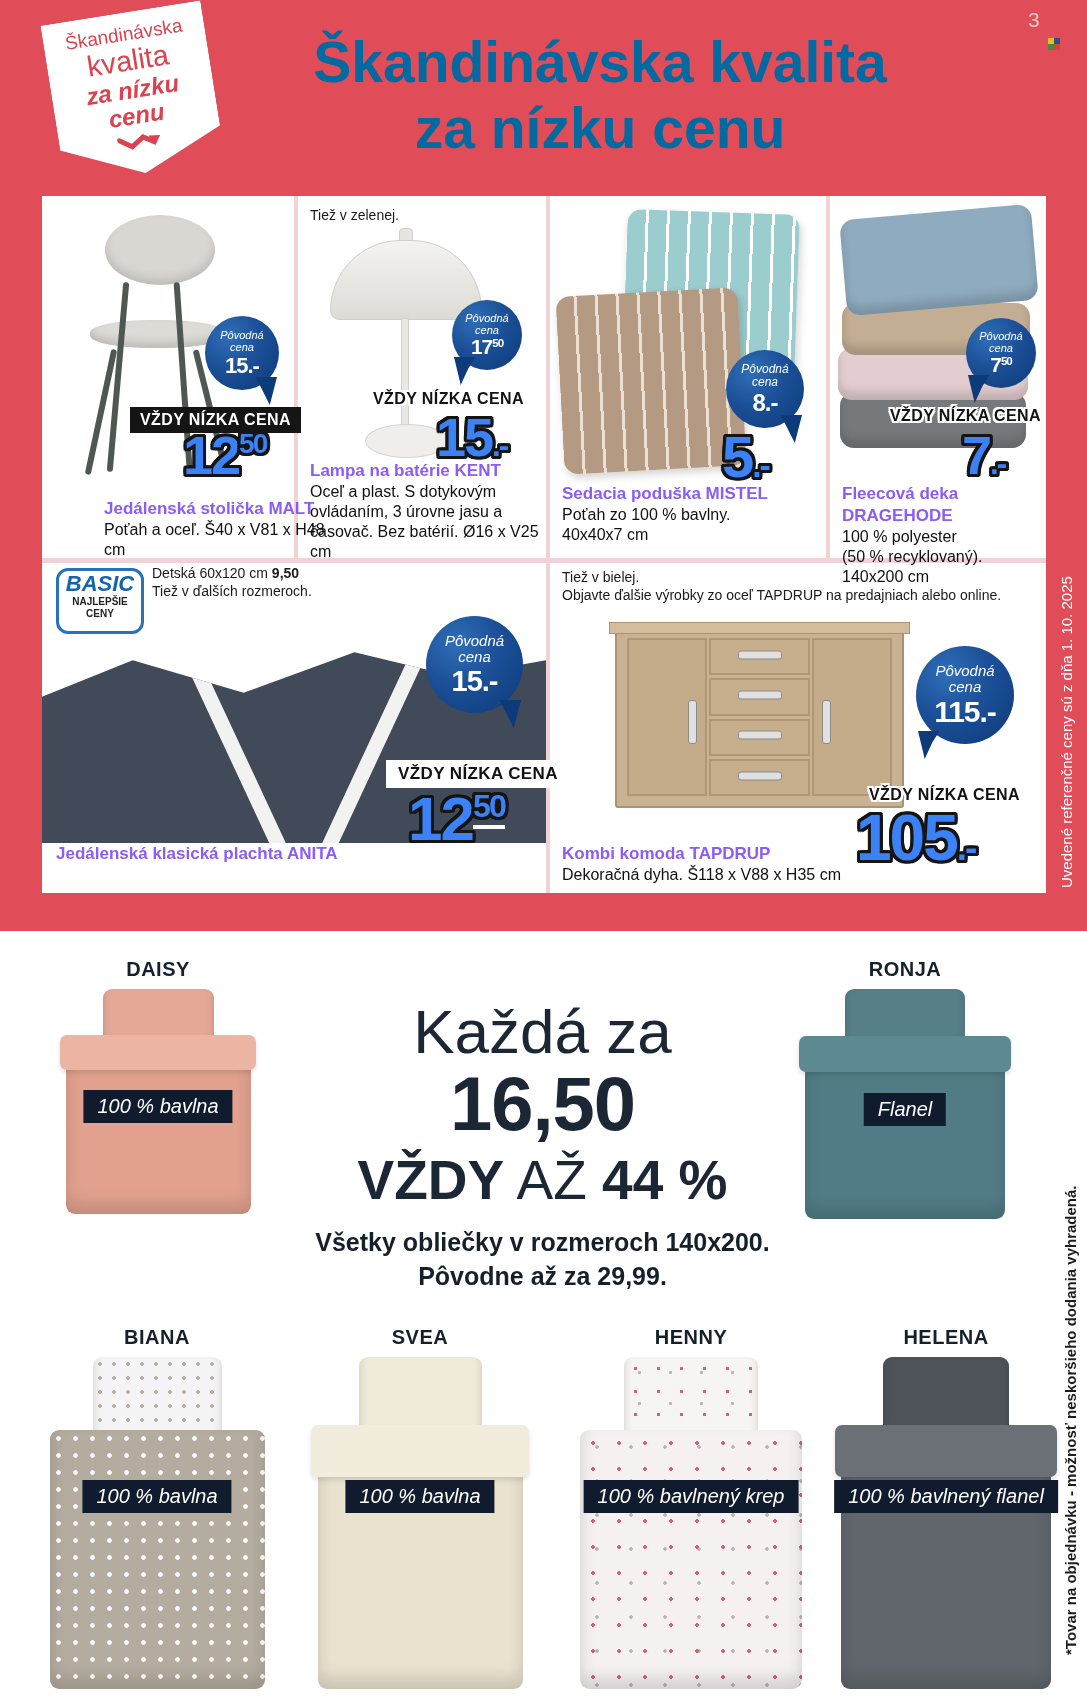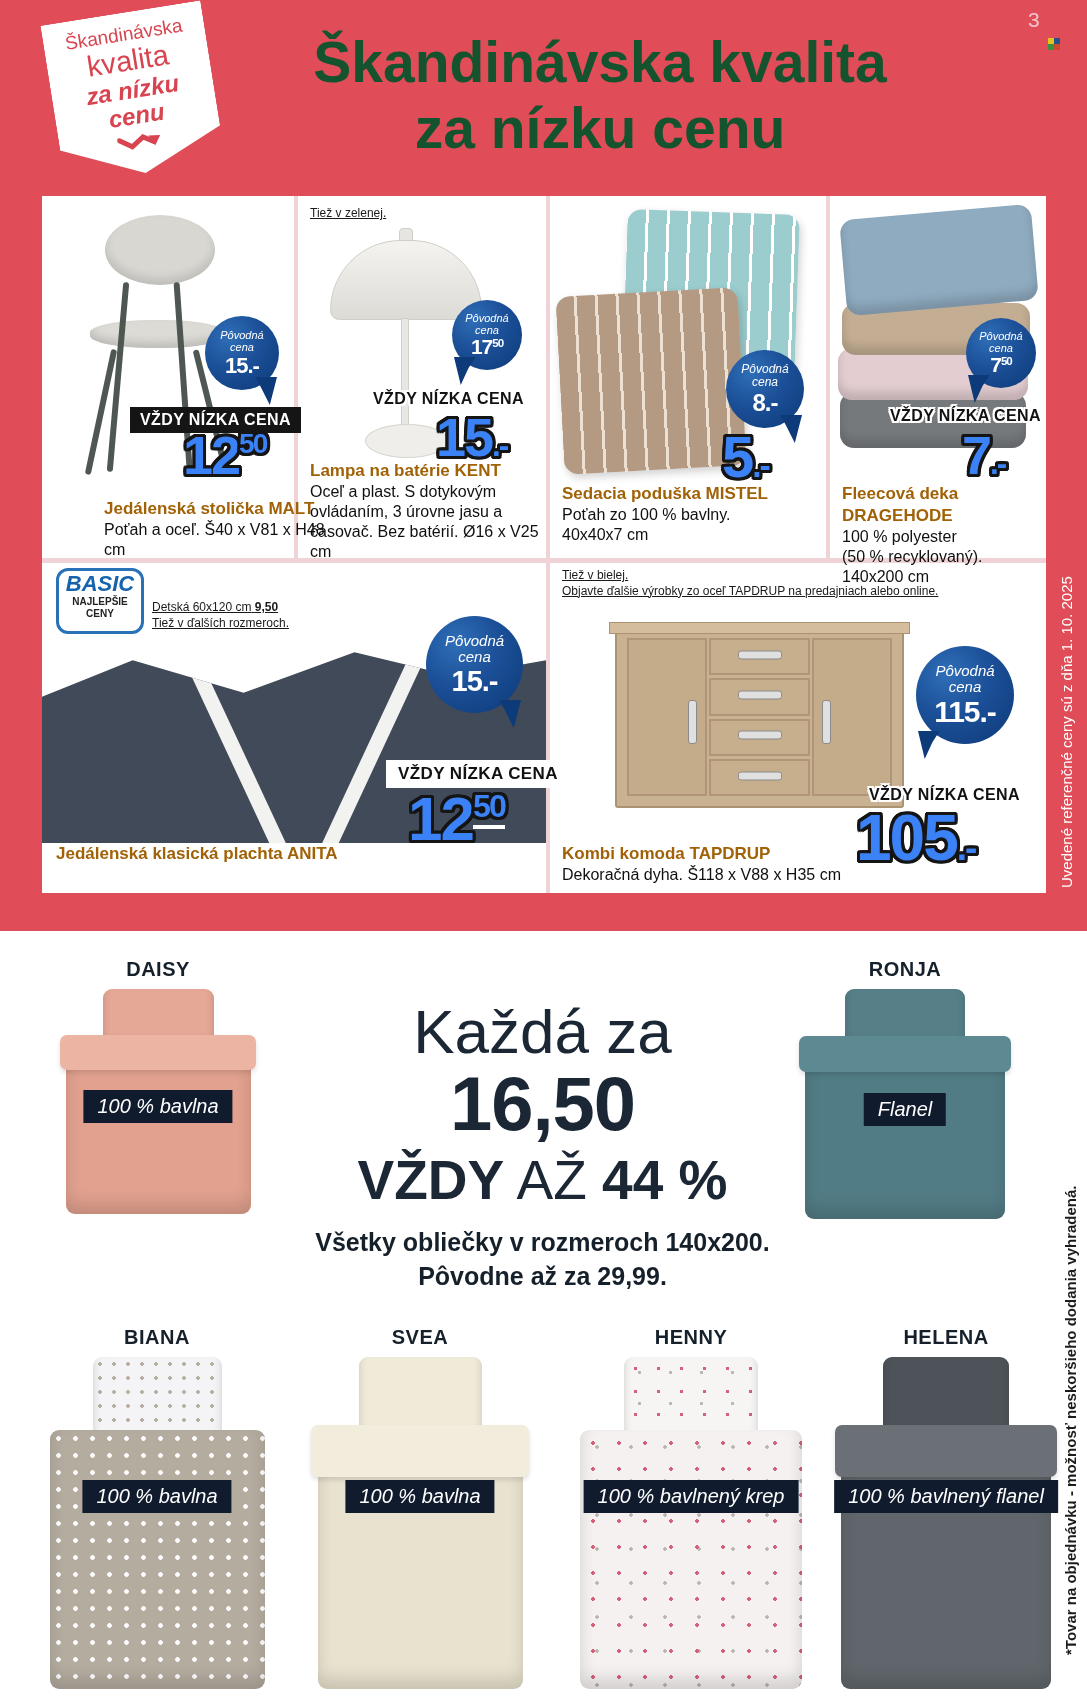--- a/index.html
+++ b/index.html
@@ -12,32 +12,32 @@
   .red-band{left:0;top:893px;width:1087px;height:38px;background:#e04d58;}
 
   
   .corner-badge{left:52px;top:12px;width:162px;height:162px;background:#fff;transform:rotate(-9deg);
     clip-path:polygon(0 0,100% 0,100% 78%,50% 100%,0 78%);text-align:center;color:#d8444f;box-sizing:border-box;padding-top:12px;}
   .cb-l1{font-size:19px;line-height:1.1;}
   .cb-l2{font-size:29px;line-height:1.05;}
   .cb-l3{font-size:24px;font-weight:bold;font-style:italic;line-height:1.05;margin-top:2px;}
   .cb-l4{font-size:24px;font-weight:bold;font-style:italic;line-height:1.05;}
   .cb-arrow{margin-top:4px;}
-  .main-title{left:240px;top:30px;width:720px;text-align:center;color:#14532d;font-weight:bold;font-size:57px;line-height:1.15;}
+  .main-title{left:240px;top:30px;width:720px;text-align:center;color:#0369a1;font-weight:bold;font-size:57px;line-height:1.15;}
   .page-num{left:1028px;top:8px;color:#f2c7cb;font-size:21px;}
   .color-grid{left:1048px;top:38px;width:12px;height:12px;display:grid;grid-template-columns:6px 6px;grid-template-rows:6px 6px;}
   .cg1{background:#e3c318}.cg2{background:#274f8e}.cg3{background:#3e8f42}.cg4{background:#cc4a2c}
 
   
   .grid-bg{left:42px;top:196px;width:1004px;height:697px;background:#f0d3d6;}
   .cell{position:absolute;background:#fff;}
 
   
-  .note{font-size:12px;color:#1a1a1a;line-height:1.3;text-decoration:underline;}
-  .prod-name{font-weight:bold;font-size:17px;color:#a16207;line-height:1.3;}
+  .note{font-size:14px;color:#1a1a1a;line-height:1.3;}
+  .prod-name{font-weight:bold;font-size:17px;color:#8b5cf6;line-height:1.3;}
   .prod-desc{font-size:16px;color:#101010;line-height:1.25;}
 
   .vnc-box{background:#151515;color:#fff;font-weight:bold;font-size:16px;padding:4px 10px;white-space:nowrap;letter-spacing:.4px;}
   .vnc-plain{color:#121212;font-weight:bold;font-size:16px;white-space:nowrap;letter-spacing:.4px;
     text-shadow:2px 0 0 #fff,-2px 0 0 #fff,0 2px 0 #fff,0 -2px 0 #fff,2px 2px 0 #fff,-2px 2px 0 #fff,2px -2px 0 #fff,-2px -2px 0 #fff;}
   .vnc-white{background:#fff;color:#121212;font-weight:bold;font-size:17px;padding:4px 12px;white-space:nowrap;letter-spacing:.4px;}
 
   .price{font-weight:bold;color:#3b82f6;white-space:nowrap;letter-spacing:-2px;line-height:1;
     text-shadow:3px 0 0 #151515,-3px 0 0 #151515,0 3px 0 #151515,0 -3px 0 #151515,2px 2px 0 #151515,-2px 2px 0 #151515,2px -2px 0 #151515,-2px -2px 0 #151515,3px 2px 0 #151515,-3px 2px 0 #151515,3px -2px 0 #151515,-3px -2px 0 #151515,2px 3px 0 #151515,-2px 3px 0 #151515,2px -3px 0 #151515,-2px -3px 0 #151515;}
   .price .sup{font-size:52%;vertical-align:top;position:relative;top:2px;border-bottom:4px solid #fff;padding-bottom:1px;}
@@ -262,21 +262,21 @@
     <div class="prod-name">Fleecová deka DRAGEHODE</div>
     <div class="prod-desc">100 % polyester</div>
     <div class="prod-desc">(50 % recyklovaný). 140x200 cm</div>
   </div>
 
   <div class="abs basic-badge">
     <div class="basic-word">BASIC</div>
     <div class="basic-sub">NAJLEPŠIE</div>
     <div class="basic-sub">CENY</div>
   </div>
-  <div class="abs note" style="left:152px;top:600px;">
+  <div class="abs note" style="left:152px;top:564px;">
     <div><span>Detská 60x120 cm</span> <b>9,50</b></div>
     <div>Tiež v ďalších rozmeroch.</div>
   </div>
   <div class="abs anita-art">
     <div class="strap strap1"></div>
     <div class="strap strap2"></div>
   </div>
   <div class="abs badge tail-right bdg-anita">
     <div class="pc">Pôvodná cena</div>
     <div class="op">15.-</div>

